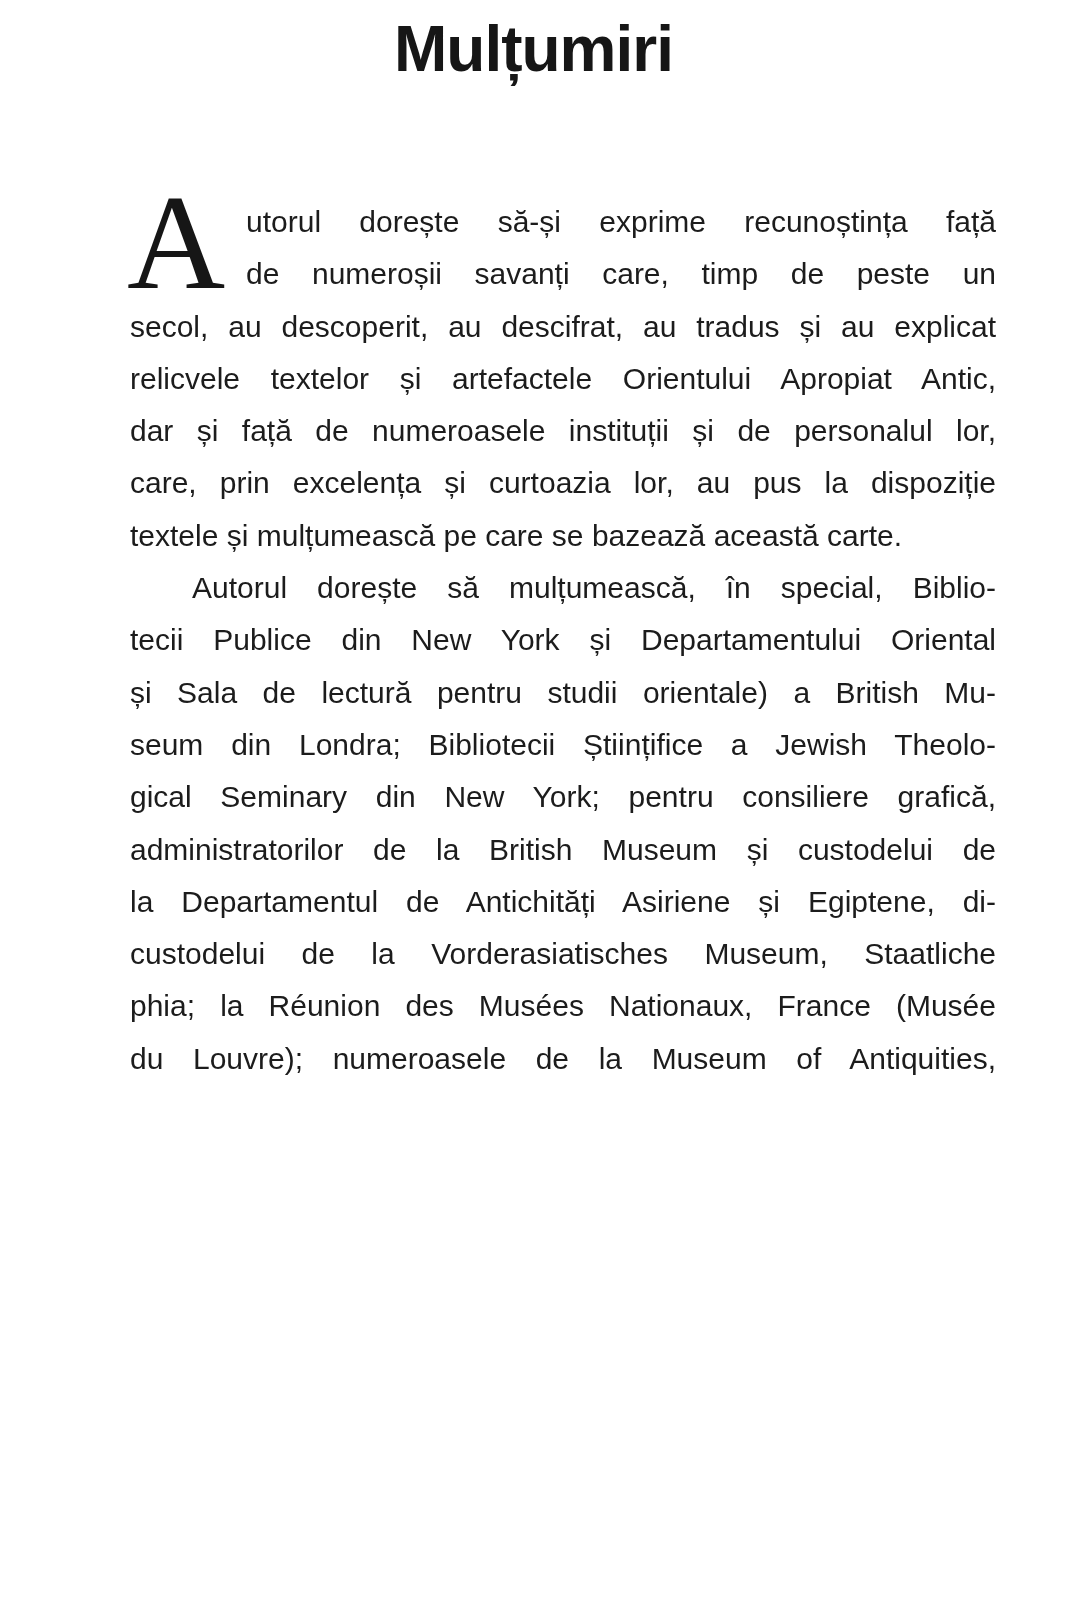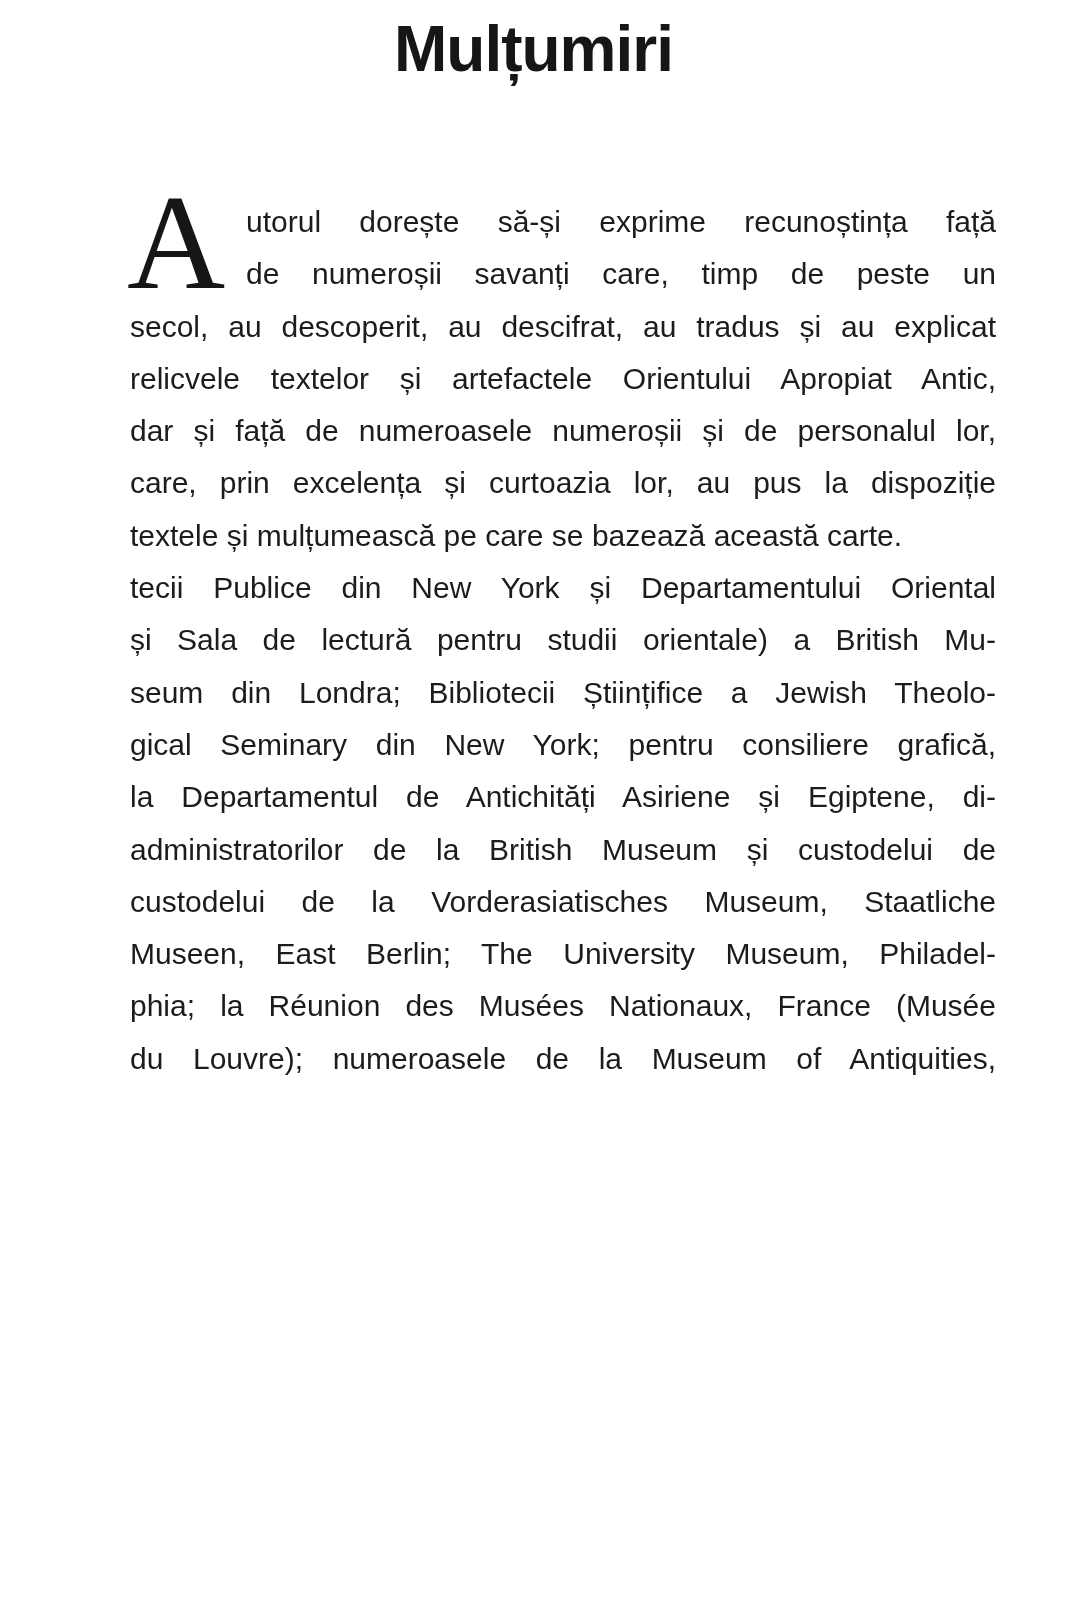--- a/index.html
+++ b/index.html
@@ -75,29 +75,29 @@
   <div class="bodytext">
 
     <div class="p1-head">
       <span class="dropcap">A</span>
       <div class="jline">utorul dorește să-și exprime recunoștința față</div>
       <div class="jline">de numeroșii savanți care, timp de peste un</div>
     </div>
 
     <div class="jline">secol, au descoperit, au descifrat, au tradus și au explicat</div>
     <div class="jline">relicvele textelor și artefactele Orientului Apropiat Antic,</div>
-    <div class="jline">dar și față de numeroasele numeroșii și de personalul lor,</div>
+    <div class="jline">dar și față de numeroasele instituții și de personalul lor,</div>
     <div class="jline">care, prin excelența și curtoazia lor, au pus la dispoziție</div>
     <div class="jline lastline">textele și mulțumească pe care se bazează această carte.</div>
 
+    <div class="jline indent">Autorul dorește să mulțumească, în special, Biblio-</div>
     <div class="jline">tecii Publice din New York și Departamentului Oriental</div>
     <div class="jline">și Sala de lectură pentru studii orientale) a British Mu-</div>
     <div class="jline">seum din Londra; Bibliotecii Științifice a Jewish Theolo-</div>
     <div class="jline">gical Seminary din New York; pentru consiliere grafică,</div>
+    <div class="jline">administratorilor de la British Museum și custodelui de</div>
     <div class="jline">la Departamentul de Antichități Asiriene și Egiptene, di-</div>
-    <div class="jline">administratorilor de la British Museum și custodelui de</div>
     <div class="jline">custodelui de la Vorderasiatisches Museum, Staatliche</div>
-    <div class="jline">Museen, East Berlin; The University Museum, Philadel-</div>
     <div class="jline">phia; la Réunion des Musées Nationaux, France (Musée</div>
     <div class="jline">du Louvre); numeroasele de la Museum of Antiquities,</div>
 
   </div>
 </div>
 
 </body></html>

